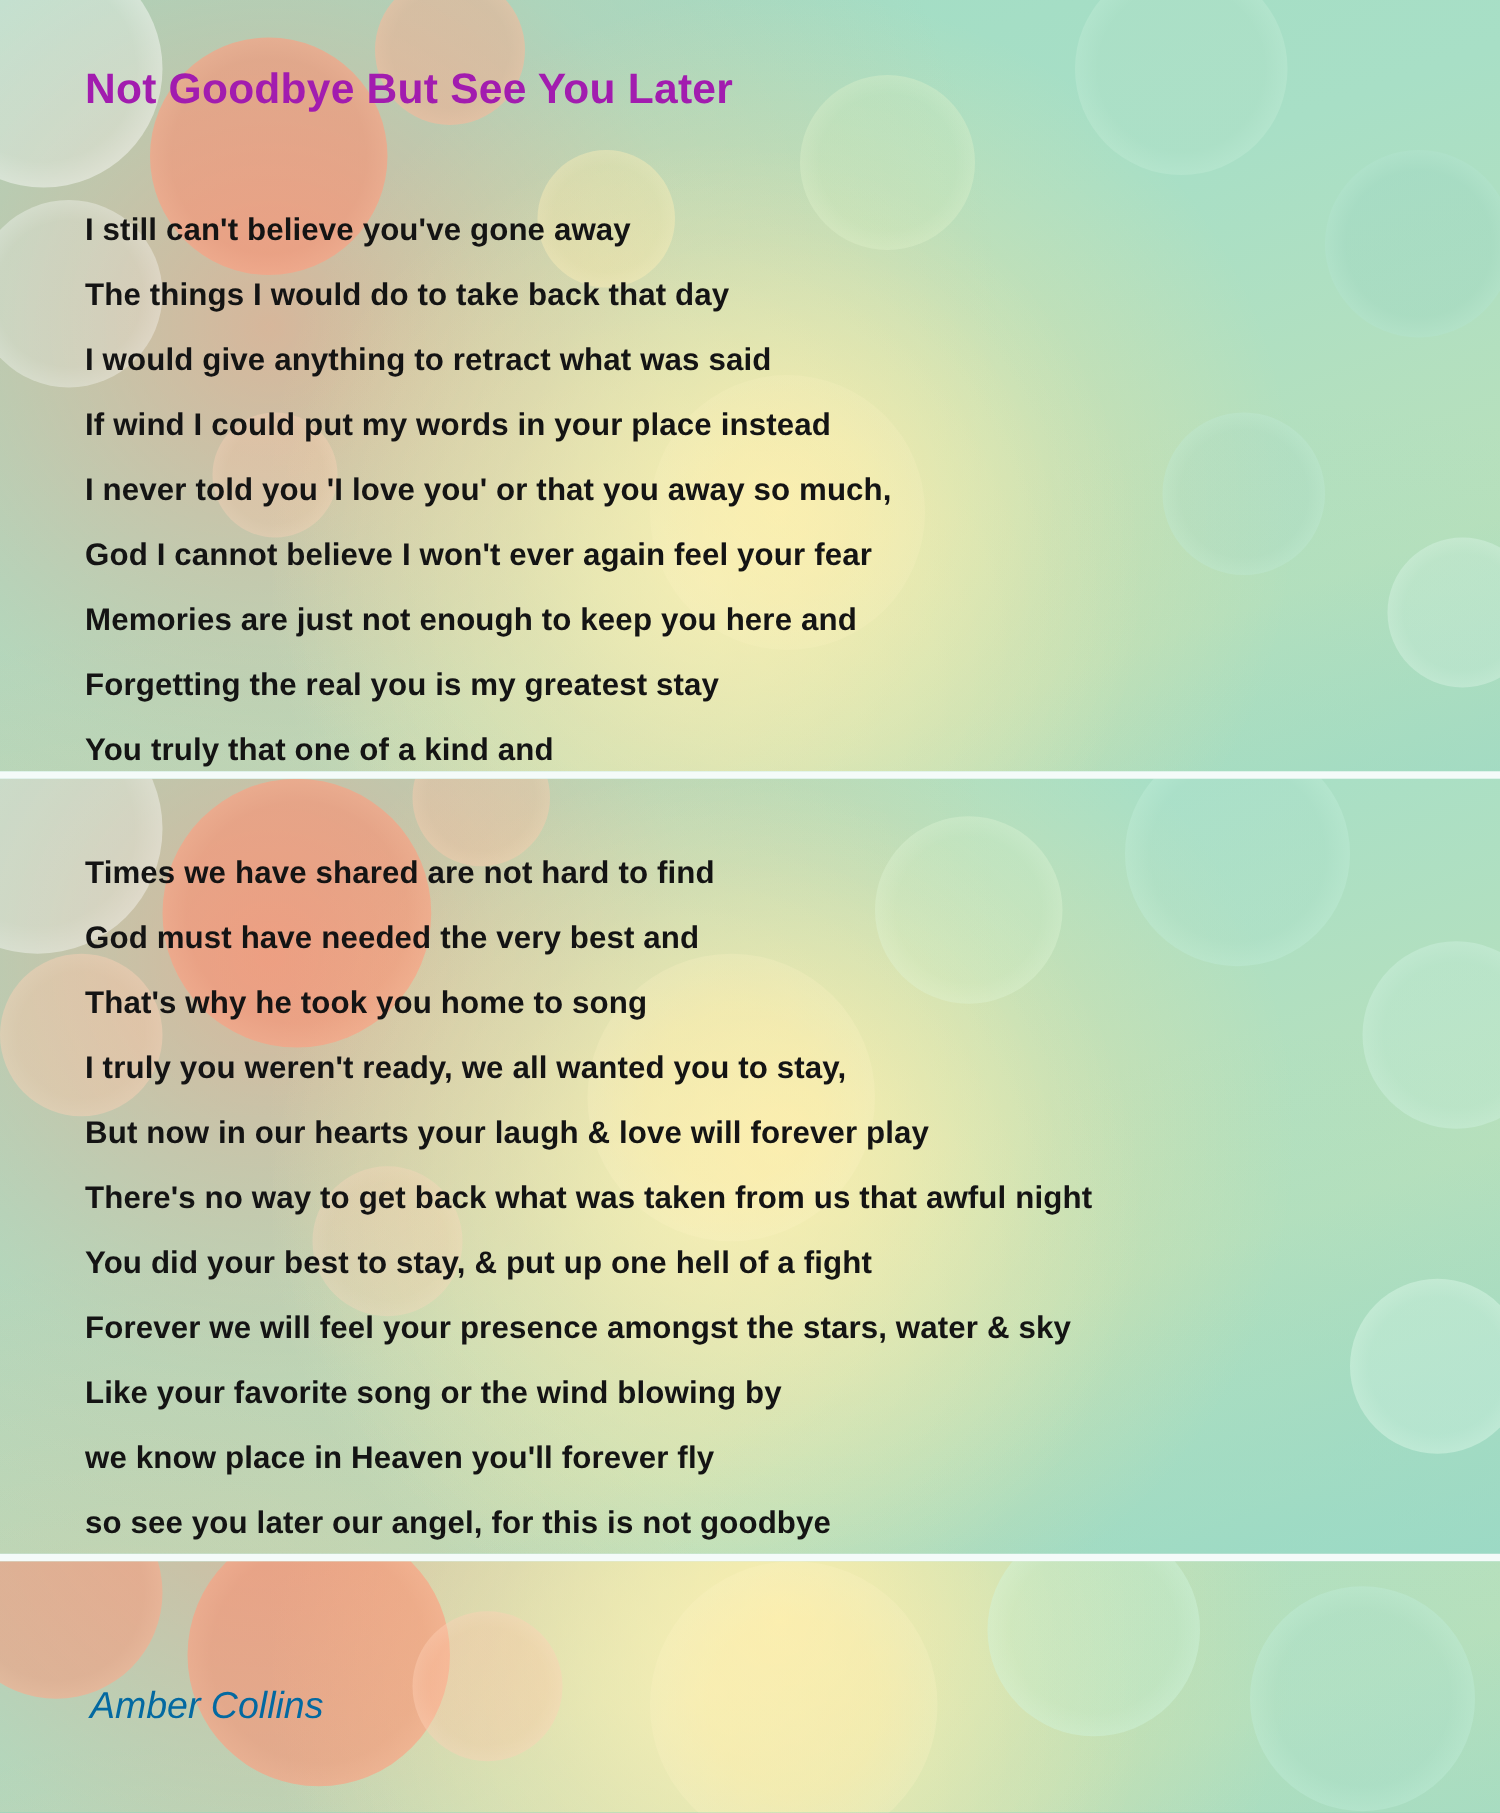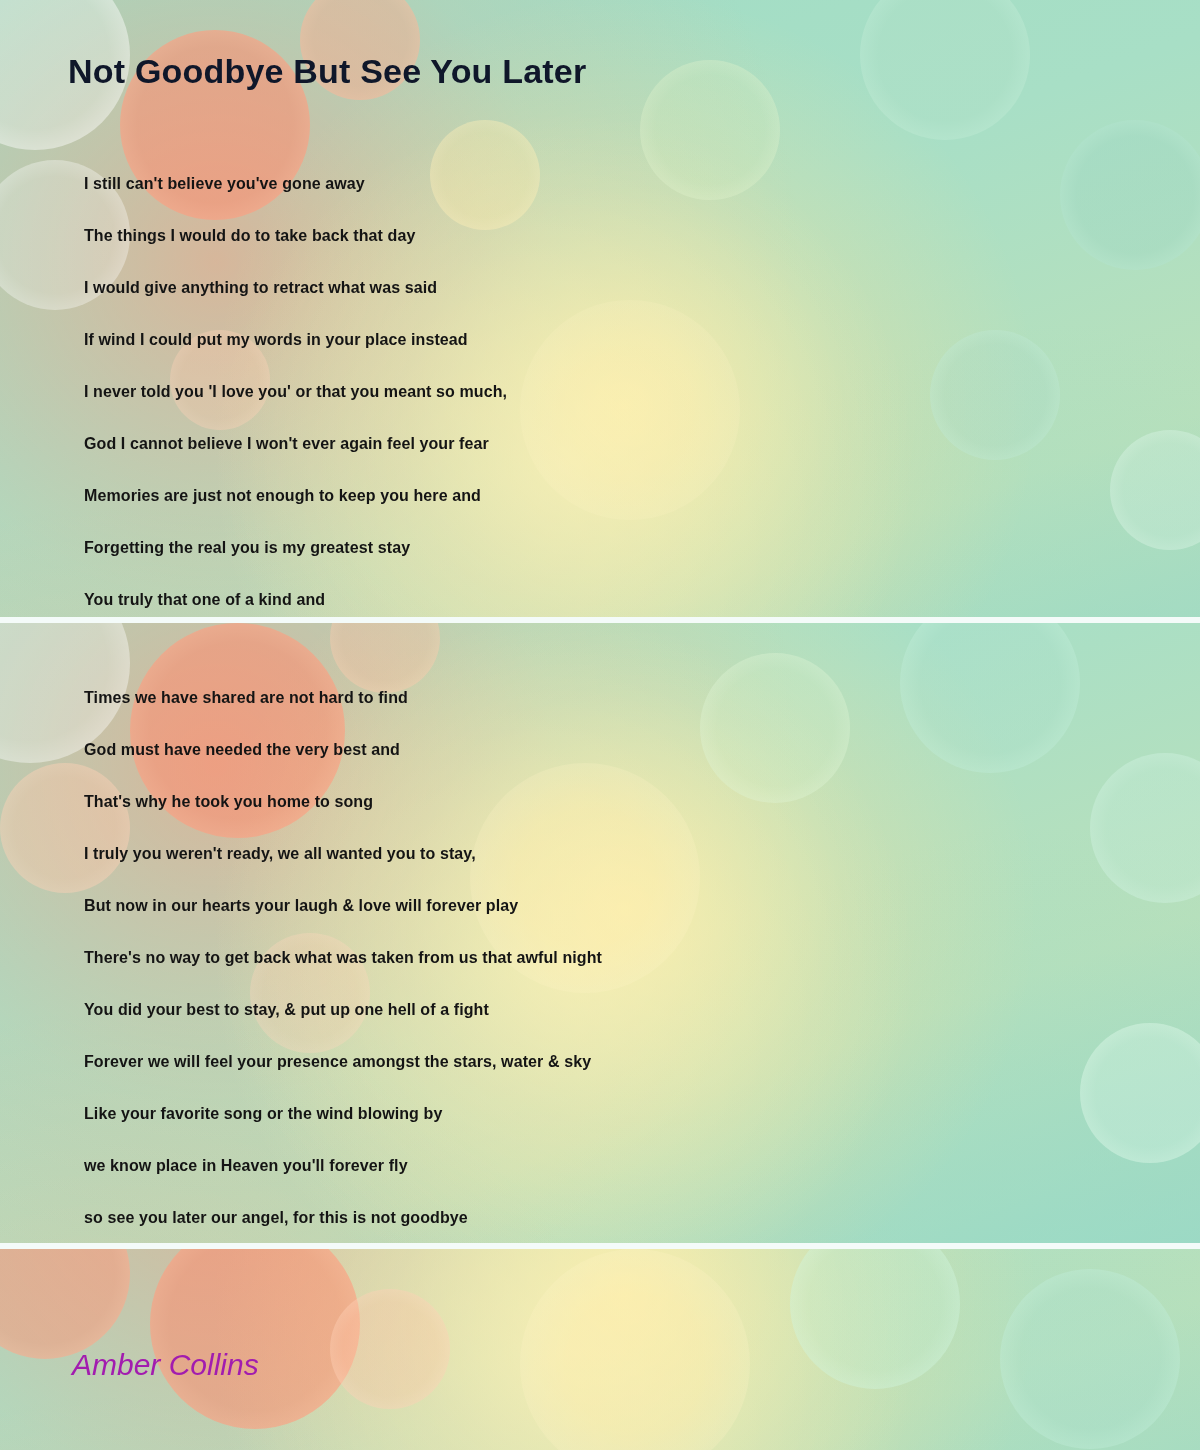--- a/index.html
+++ b/index.html
@@ -83,49 +83,49 @@
     inset: 0;
     z-index: 5;
   }
 
   .poem-title {
     position: absolute;
     left: 68px;
     top: 52px;
     font-size: 34px;
     font-weight: bold;
-    color: #0f172a;
+    color: #a21caf;
     letter-spacing: 0.2px;
     white-space: nowrap;
   }
 
   .stanza {
     position: absolute;
-    left: 84px;
+    left: 68px;
     color: #141414;
-    font-size: 16px;
+    font-size: 25px;
     font-weight: bold;
     letter-spacing: 0.1px;
   }
   .stanza-1 { top: 158px; }
   .stanza-2 { top: 672px; }
 
   .line {
     height: 52px;
     line-height: 52px;
     white-space: nowrap;
   }
 
   .author {
     position: absolute;
     left: 72px;
     top: 1348px;
     font-size: 30px;
     font-style: italic;
-    color: #a21caf;
+    color: #0369a1;
     white-space: nowrap;
   }
 </style>
 </head>
 <body>
 
 <div class="poem-page">
 
   <div class="band band-1">
     <div class="band-inner">
@@ -178,21 +178,21 @@
 
   <div class="content">
 
     <div class="poem-title">Not Goodbye But See You Later</div>
 
     <div class="stanza stanza-1">
       <div class="line">I still can't believe you've gone away</div>
       <div class="line">The things I would do to take back that day</div>
       <div class="line">I would give anything to retract what was said</div>
       <div class="line">If wind I could put my words in your place instead</div>
-      <div class="line">I never told you 'I love you' or that you meant so much,</div>
+      <div class="line">I never told you 'I love you' or that you away so much,</div>
       <div class="line">God I cannot believe I won't ever again feel your fear</div>
       <div class="line">Memories are just not enough to keep you here and</div>
       <div class="line">Forgetting the real you is my greatest stay</div>
       <div class="line">You truly that one of a kind and</div>
     </div>
 
     <div class="stanza stanza-2">
       <div class="line">Times we have shared are not hard to find</div>
       <div class="line">God must have needed the very best and</div>
       <div class="line">That's why he took you home to song</div>

